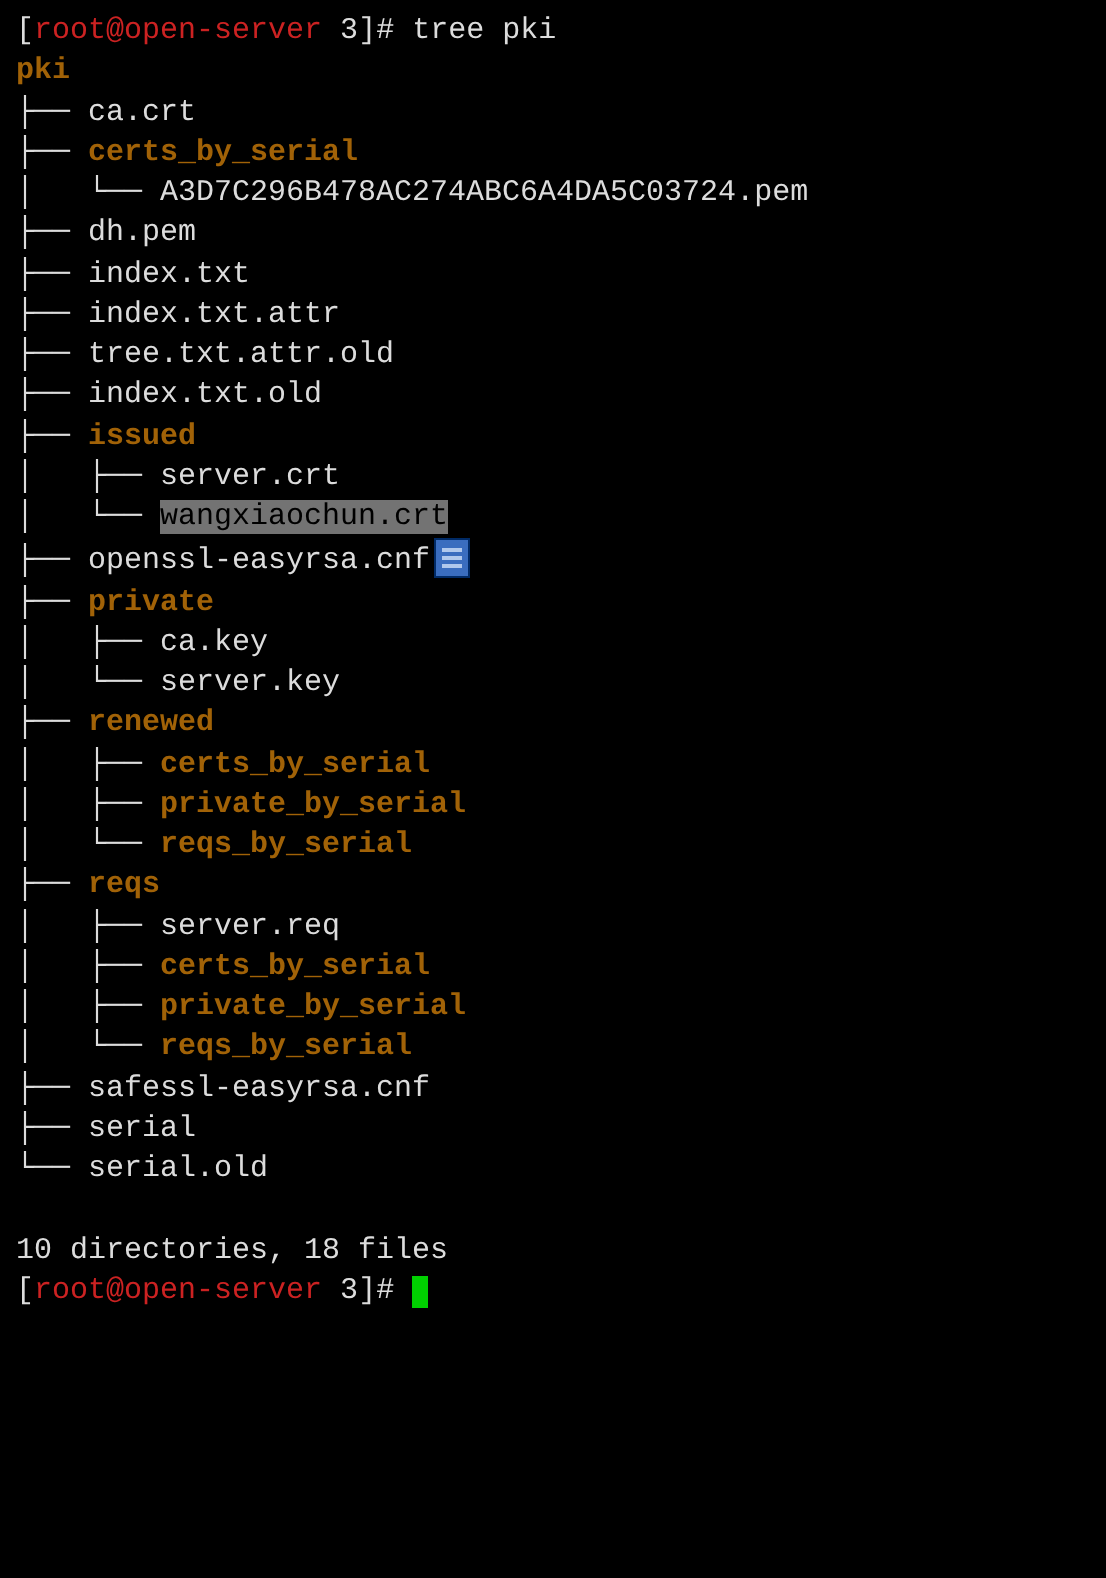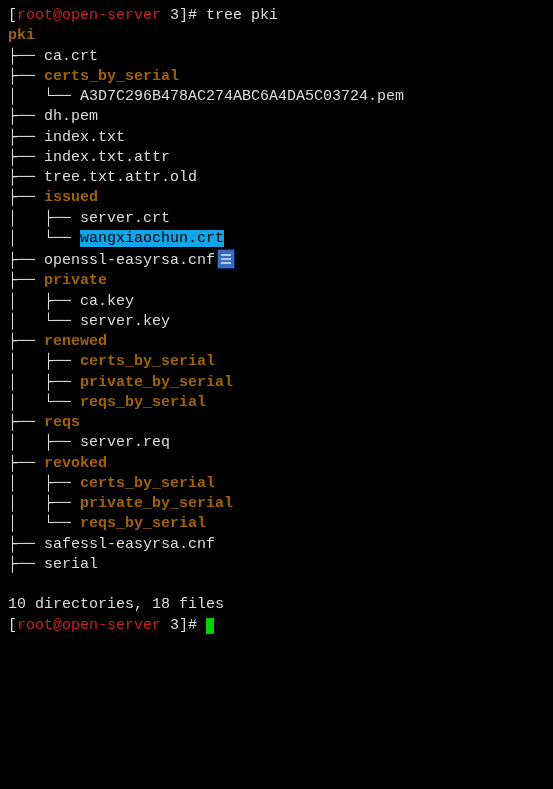--- a/index.html
+++ b/index.html
@@ -9,21 +9,21 @@
       font-size: 15px;
       line-height: 1.35;
       width: 553px;
       height: 789px;
       padding: 6px 8px;
       overflow: hidden;
     }
     .white { color: #dcdcdc; }
     .red { color: #cc2222; margin-top: 12px; }
     .blue { color: #a16207; font-weight: bold; }
-    .highlight { background: #0ea5e9; color: #000; margin-top: 38px; }
+    .highlight { background: #737373; color: #000; margin-top: 38px; }
     .cursor {
       display: inline-block;
       width: 8px; height: 16px;
       background: #00d000;
       vertical-align: text-bottom;
     }
     .row { white-space: pre; }
     .scroll-icon {
       display: inline-block;
       width: 18px; height: 20px;
@@ -49,37 +49,38 @@
 
   <div class="row"><span class="blue">pki</span></div>
 
   <div class="row"><span class="white">├── </span><span class="white">ca.crt</span></div>
   <div class="row"><span class="white">├── </span><span class="blue">certs_by_serial</span></div>
   <div class="row"><span class="white">│   └── </span><span class="white">A3D7C296B478AC274ABC6A4DA5C03724.pem</span></div>
   <div class="row"><span class="white">├── </span><span class="white">dh.pem</span></div>
   <div class="row"><span class="white">├── </span><span class="white">index.txt</span></div>
   <div class="row"><span class="white">├── </span><span class="white">index.txt.attr</span></div>
   <div class="row"><span class="white">├── </span><span class="white">tree.txt.attr.old</span></div>
+  <div class="row"><span class="white">├── </span><span class="white">index.txt.old</span></div>
   <div class="row"><span class="white">├── </span><span class="blue">issued</span></div>
   <div class="row"><span class="white">│   ├── </span><span class="white">server.crt</span></div>
   <div class="row"><span class="white">│   └── </span><span class="highlight">wangxiaochun.crt</span></div>
   <div class="row"><span class="white">├── </span><span class="white">openssl-easyrsa.cnf</span><span class="scroll-icon"></span></div>
   <div class="row"><span class="white">├── </span><span class="blue">private</span></div>
   <div class="row"><span class="white">│   ├── </span><span class="white">ca.key</span></div>
   <div class="row"><span class="white">│   └── </span><span class="white">server.key</span></div>
   <div class="row"><span class="white">├── </span><span class="blue">renewed</span></div>
   <div class="row"><span class="white">│   ├── </span><span class="blue">certs_by_serial</span></div>
   <div class="row"><span class="white">│   ├── </span><span class="blue">private_by_serial</span></div>
   <div class="row"><span class="white">│   └── </span><span class="blue">reqs_by_serial</span></div>
   <div class="row"><span class="white">├── </span><span class="blue">reqs</span></div>
   <div class="row"><span class="white">│   ├── </span><span class="white">server.req</span></div>
-  <div class="row"><span class="white">├── </span><span class="blue">revoked</span></div>
   <div class="row"><span class="white">│   ├── </span><span class="blue">certs_by_serial</span></div>
   <div class="row"><span class="white">│   ├── </span><span class="blue">private_by_serial</span></div>
   <div class="row"><span class="white">│   └── </span><span class="blue">reqs_by_serial</span></div>
   <div class="row"><span class="white">├── </span><span class="white">safessl-easyrsa.cnf</span></div>
   <div class="row"><span class="white">├── </span><span class="white">serial</span></div>
+  <div class="row"><span class="white">└── </span><span class="white">serial.old</span></div>
 
   <div class="row white"> </div>
   <div class="row white">10 directories, 18 files</div>
 
   <div class="row"><span class="white">[</span><span class="red">root@open-server</span><span class="white"> 3</span><span class="white">]# </span><span class="cursor"></span></div>
 </div>
 
 </body></html>

